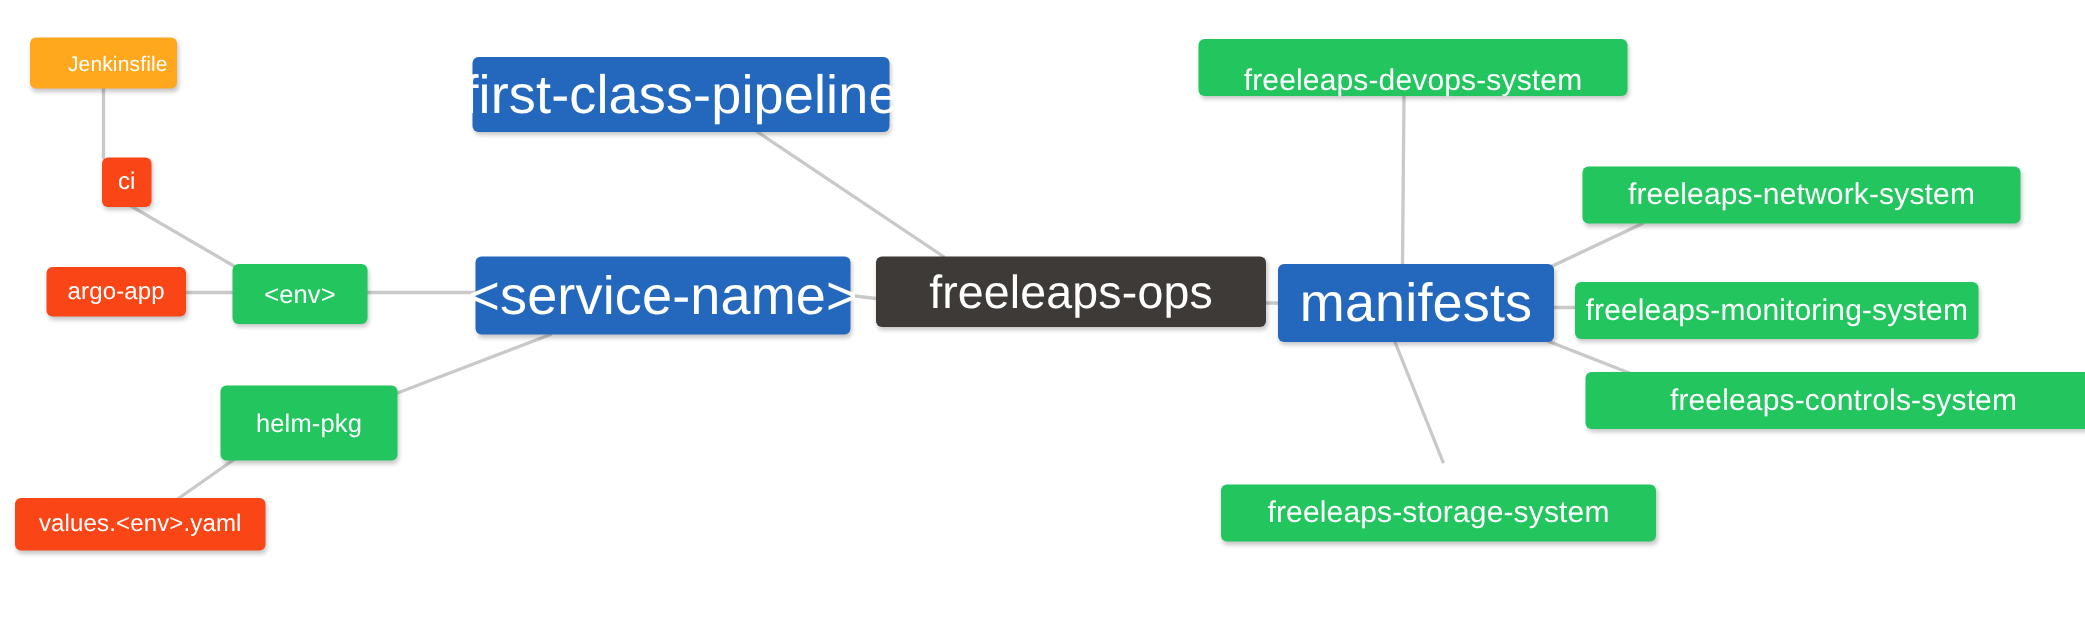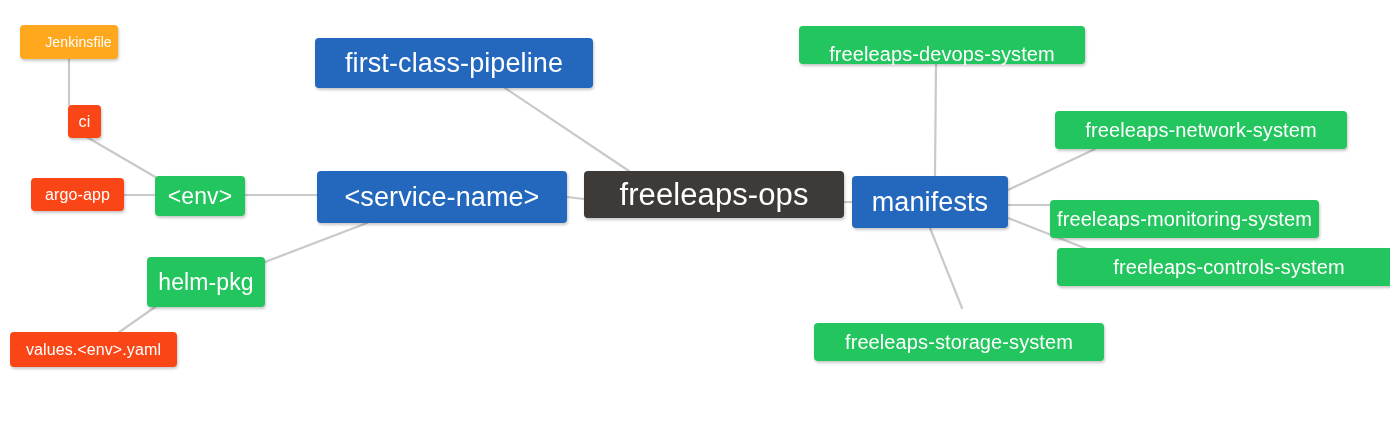--- a/index.html
+++ b/index.html
@@ -52,22 +52,22 @@
   }
   
   .n-dark   { background: #3e3a37; }
   .n-blue   { background: #2468be; }
   .n-green  { background: #22c55e; }
   .n-red    { background: #fa4616; }
   .n-orange { background: #ffa81e; }
 
   
   .sz-hub    { font-size: 31px; }
-  .sz-major  { font-size: 27px; }
-  .sz-mid    { font-size: 23px; }
+  .sz-major  { font-size: 36px; }
+  .sz-mid    { font-size: 17px; }
   .sz-leaf   { font-size: 20px; }
   .sz-small  { font-size: 16px; }
   .sz-tiny   { font-size: 14px; padding-left: 29px; }
 </style>
 </head>
 <body>
 
 <div id="canvas">
   <svg id="edge-layer" viewBox="0 0 1390 421" xmlns="http://www.w3.org/2000/svg" stroke="#c9c9c9">
       <line x1="69" y1="59" x2="69" y2="105" class="edge" stroke="#c9c9c9"></line>
@@ -106,30 +106,30 @@
       </div>
       <div class="node n-blue sz-major" style="left: 315px; top: 38px; width: 278px; height: 50px;">
         <span class="node-label">first-class-pipeline</span>
       </div>
       <div class="node n-blue sz-major" style="left: 317px; top: 171px; width: 250px; height: 52px; justify-content: center;">
         <span class="node-label">&lt;service-name&gt;</span>
       </div>
       <div class="node n-dark sz-hub" style="left: 584px; top: 171px; width: 260px; height: 47px;">
         <span class="node-label">freeleaps-ops</span>
       </div>
-      <div class="node n-blue sz-major" style="left: 852px; top: 176px; width: 156px; height: 52px;">
+      <div class="node n-blue sz-major" style="left: 852px; top: 176px; width: 184px; height: 52px;">
         <span class="node-label">manifests</span>
       </div>
       <div class="node n-green sz-leaf" style="left: 799px; top: 26px; width: 286px; height: 38px; align-items: flex-end;">
         <span class="node-label">freeleaps-devops-system</span>
       </div>
       <div class="node n-green sz-leaf" style="left: 1055px; top: 111px; width: 292px; height: 38px;">
         <span class="node-label">freeleaps-network-system</span>
       </div>
-      <div class="node n-green sz-leaf" style="left: 1050px; top: 200px; width: 269px; height: 38px;">
+      <div class="node n-green sz-leaf" style="left: 1050px; top: 188px; width: 269px; height: 38px;">
         <span class="node-label">freeleaps-monitoring-system</span>
       </div>
       <div class="node n-green sz-leaf" style="left: 1057px; top: 248px; width: 344px; height: 38px;">
         <span class="node-label">freeleaps-controls-system</span>
       </div>
       <div class="node n-green sz-leaf" style="left: 814px; top: 308px; width: 290px; height: 38px; margin-top: 15px;">
         <span class="node-label">freeleaps-storage-system</span>
       </div>
     </div>
 </div>

